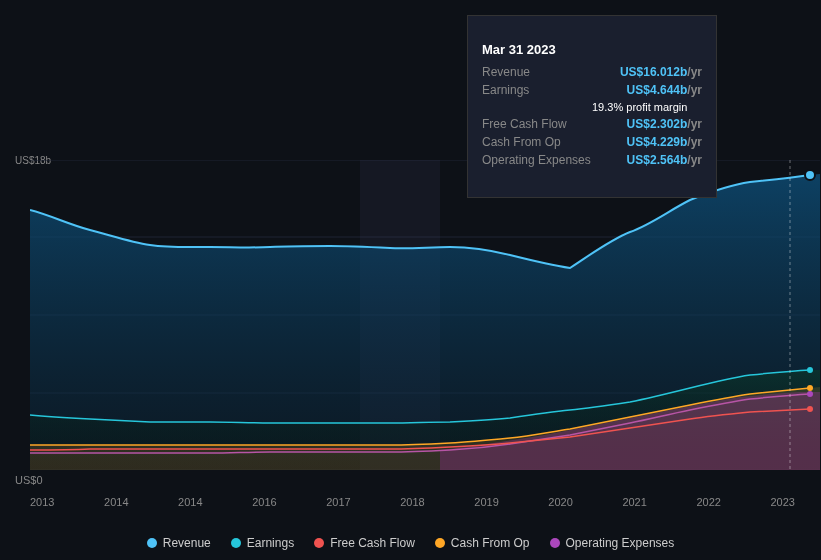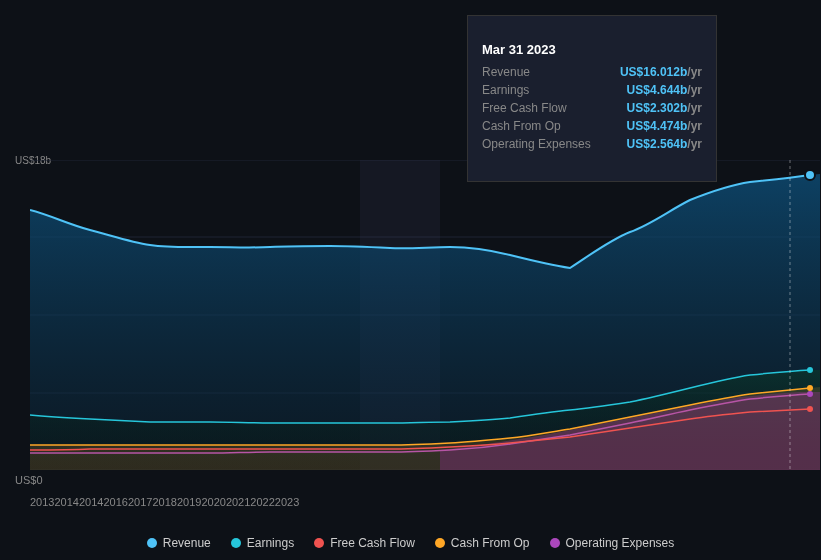--- a/index.html
+++ b/index.html
@@ -134,32 +134,35 @@
       </span>
     </div>
 
     <div class="tooltip-row">
       <span class="tooltip-label">Earnings</span>
       <span class="tooltip-value color-blue">
         <span>US$4.644b</span><span style="color:#888">/yr</span>
       </span>
     </div>
 
+    <div class="tooltip-margin">
+      <span>19.3%</span> <span>profit margin</span>
+    </div>
 
     <div class="tooltip-row">
       <span class="tooltip-label">Free Cash Flow</span>
       <span class="tooltip-value color-blue">
         <span>US$2.302b</span><span style="color:#888">/yr</span>
       </span>
     </div>
 
     <div class="tooltip-row">
       <span class="tooltip-label">Cash From Op</span>
       <span class="tooltip-value color-blue">
-        <span>US$4.474b</span><span style="color:#888">/yr</span>
+        <span>US$4.229b</span><span style="color:#888">/yr</span>
       </span>
     </div>
 
     <div class="tooltip-row">
       <span class="tooltip-label">Operating Expenses</span>
       <span class="tooltip-value color-blue">
         <span>US$2.564b</span><span style="color:#888">/yr</span>
       </span>
     </div>
   </div>
@@ -351,21 +354,21 @@
     <line x1="760" y1="0" x2="760" y2="310" stroke="rgba(255,255,255,0.4)" stroke-width="1" stroke-dasharray="3,3"></line>
 
     <circle cx="780" cy="15" r="5" fill="#4fc3f7" stroke="#0d1117" stroke-width="2"></circle>
 
     <circle cx="780" cy="210" r="3" fill="#26c6da"></circle>
     <circle cx="780" cy="228" r="3" fill="#ffa726"></circle>
     <circle cx="780" cy="234" r="3" fill="#ab47bc"></circle>
     <circle cx="780" cy="249" r="3" fill="#ef5350"></circle>
   </svg>
 
-  <div style="position:absolute; bottom:52px; left:30px; right:10px; display:flex; ">
+  <div style="position:absolute; bottom:52px; left:30px; right:26px; display:flex; justify-content:space-between;">
     <span class="x-label">2013</span>
     <span class="x-label">2014</span>
     <span class="x-label">2014</span>
     <span class="x-label">2016</span>
     <span class="x-label">2017</span>
     <span class="x-label">2018</span>
     <span class="x-label">2019</span>
     <span class="x-label">2020</span>
     <span class="x-label">2021</span>
     <span class="x-label">2022</span>

